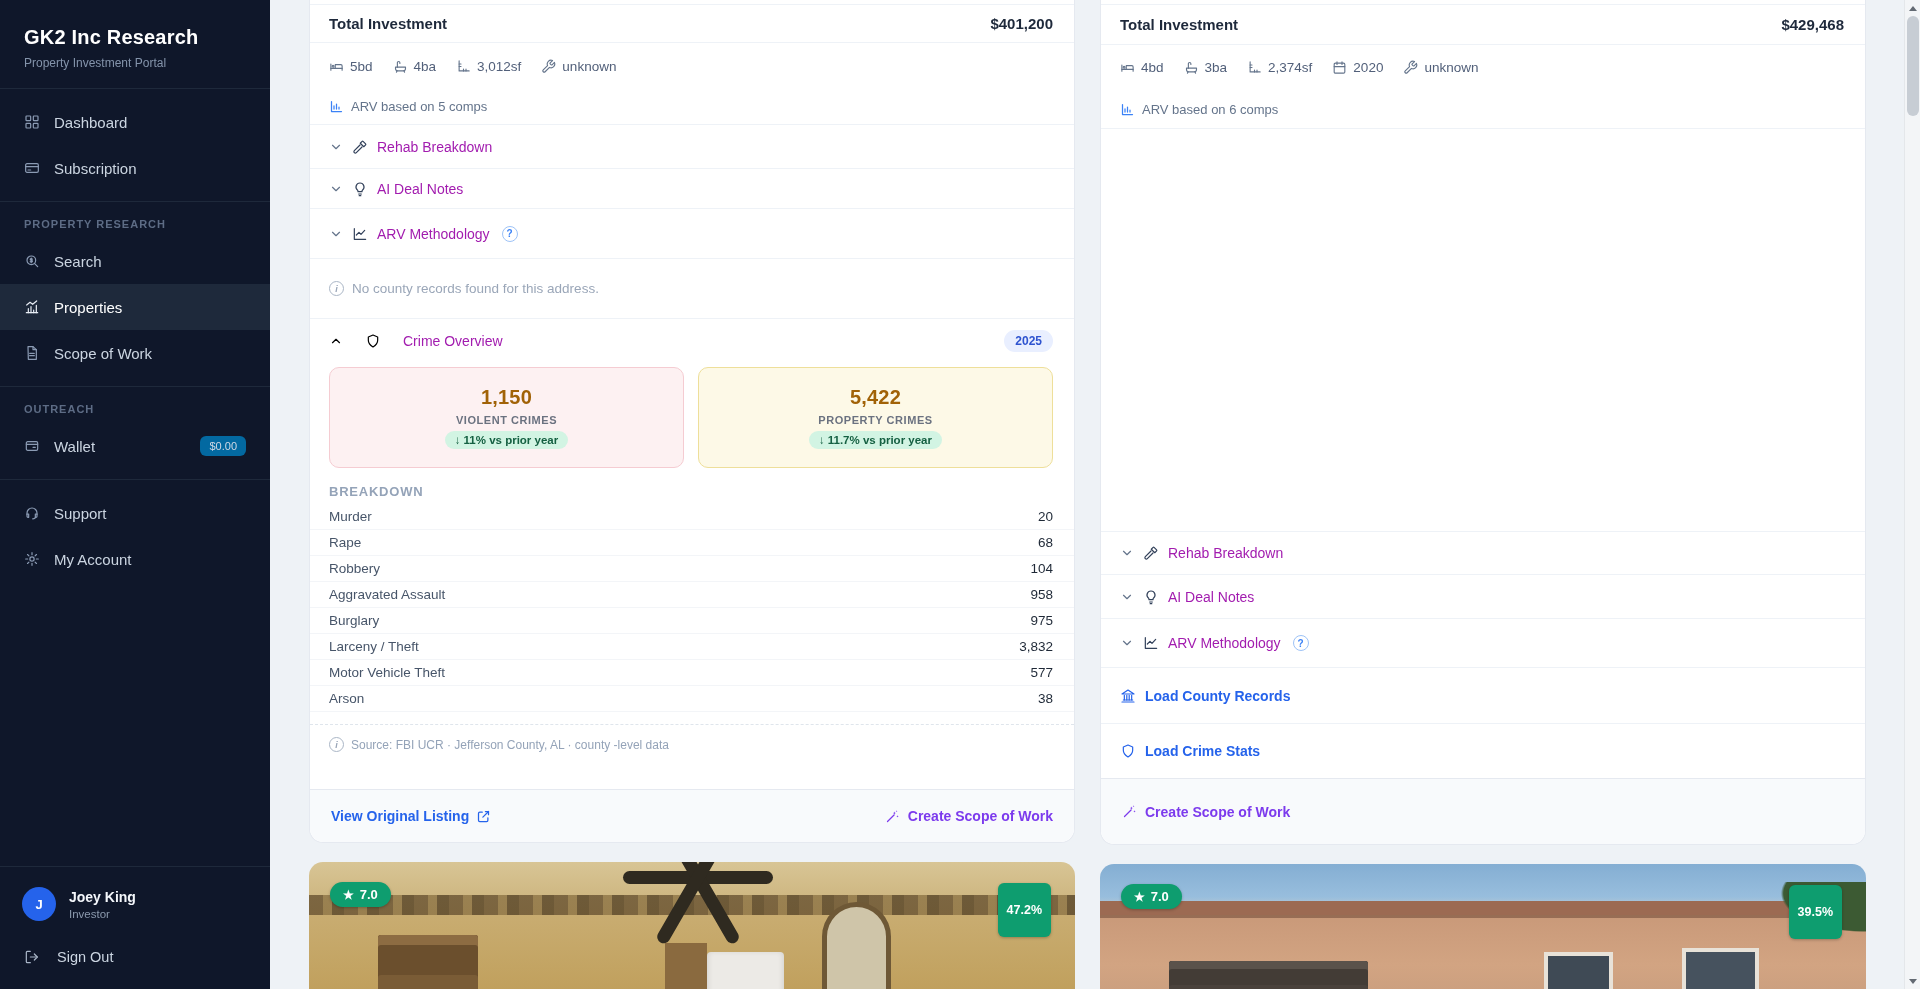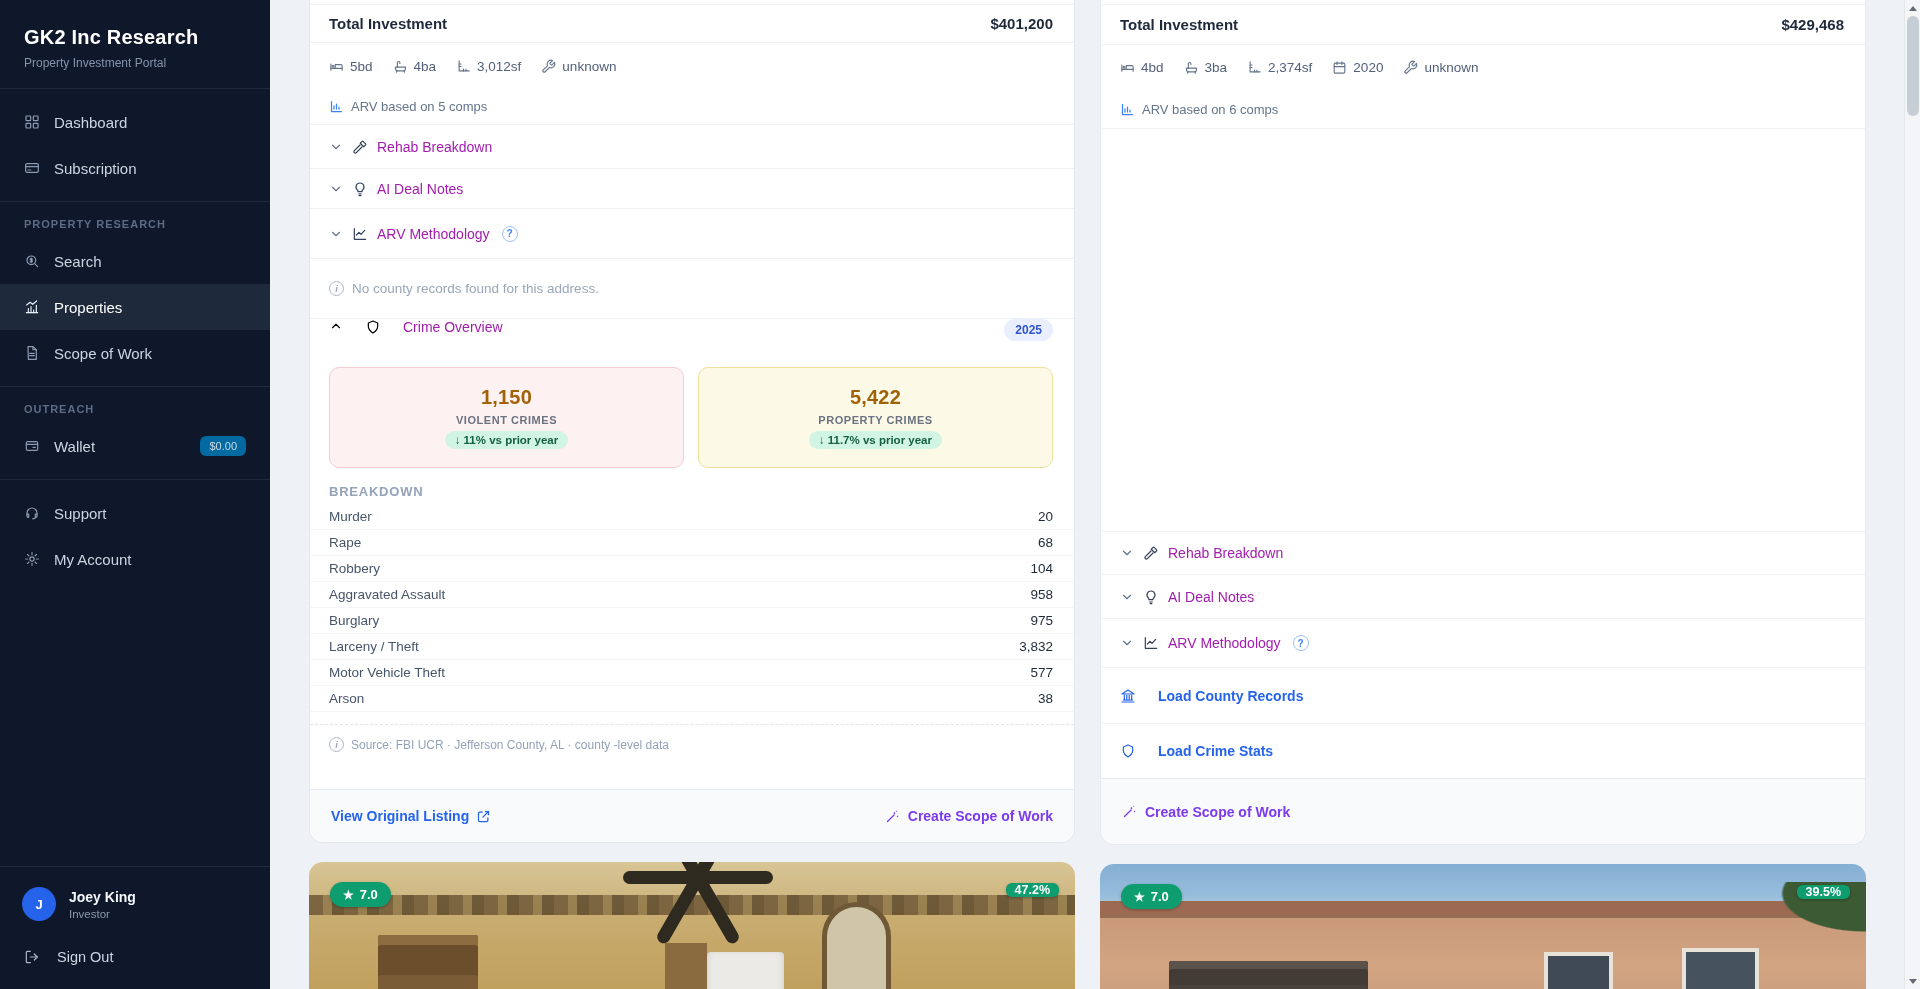--- a/index.html
+++ b/index.html
@@ -62,21 +62,21 @@
   .h44 { height:44px; } .h40 { height:40px; } .h50 { height:50px; }
   .h43 { height:43px; } .h49 { height:49px; }
   .help { width:16px; height:16px; border:1.4px solid #9ec3f7; border-radius:50%;
           color:#3b82f6; font-size:10px; font-weight:bold; display:flex; align-items:center;
           justify-content:center; margin-left:3px; cursor:pointer; }
   .row-note { display:flex; align-items:center; gap:8px; height:60px; font-size:13.5px;
               color:#9aa6b8; border-bottom:1px solid #eef2f7; }
   .info-c { width:15px; height:15px; border:1.3px solid #aab6c6; border-radius:50%;
             color:#9aa6b8; font-size:9px; display:flex; align-items:center; justify-content:center;
             font-style:italic; font-weight:bold; flex:none; }
-  .crime-head { display:flex; align-items:flex-start; gap:22px; height:44px; cursor:pointer; }
+  .crime-head { display:flex; align-items:center; gap:22px; height:44px; cursor:pointer; }
   .yr-badge { margin-left:auto; background:#e9efff; color:#2f54d0; font-size:12px;
               font-weight:bold; padding:4px 11px; border-radius:999px; }
   .stat-grid { display:flex; gap:14px; margin-top:4px; }
   .stat { flex:1; height:101px; border-radius:10px; display:flex; flex-direction:column;
           align-items:center; justify-content:center; gap:5px; }
   .stat.pink { background:#fdf1f2; border:1px solid #f5ccd2; }
   .stat.yellow { background:#fdf9e7; border:1px solid #eedf9a; }
   .stat-val { font-size:20px; font-weight:800; color:#a16207; letter-spacing:.2px; }
   .stat-lab { font-size:11px; font-weight:600; color:#6b7280; letter-spacing:.05em; }
   .stat-pill { background:#d2f4e3; color:#156042; font-size:11.5px; font-weight:600;
@@ -90,34 +90,34 @@
   .src-row { display:flex; align-items:center; gap:7px; border-top:1px dashed #dfe5ec;
              margin-top:12px; padding-top:12px; font-size:12px; color:#94a3b8; }
   .card-foot { margin-top:auto; background:#f8fafc; border-top:1px solid #e5e9f0;
                border-radius:0 0 14px 14px; height:53px; display:flex; align-items:center;
                justify-content:space-between; padding:0 21px; }
   .card.right .card-foot { height:66px; justify-content:flex-start; }
   .link-blue { display:flex; align-items:center; gap:7px; color:#2563eb; font-size:14px;
                font-weight:600; cursor:pointer; }
   .link-purple { display:flex; align-items:center; gap:8px; color:#7c3aed; font-size:14px;
                  font-weight:600; cursor:pointer; }
-  .row-action { display:flex; align-items:center; gap:22px; color:#2563eb; font-size:14px;
+  .row-action { display:flex; align-items:center; gap:9px; color:#2563eb; font-size:14px;
                 font-weight:600; border-bottom:1px solid #eef2f7; cursor:pointer; }
   .h56 { height:56px; } .h54 { height:54px; }
   .spacer-empty { height:404px; border-bottom:1px solid #eef2f7; }
 
   
   .photo-card { margin-top:19px; height:220px; border-radius:14px 14px 0 0; position:relative;
                 overflow:hidden; cursor:pointer; }
   .ph-badge-rating { position:absolute; top:20px; left:21px; background:#0e9d6f; color:#fff;
                      border-radius:999px; padding:5px 13px; font-size:13px; font-weight:bold;
                      display:flex; align-items:center; gap:6px; box-shadow:0 1px 3px rgba(0,0,0,.25); }
   .ph-badge-rating .star { font-size:12px; }
-  .ph-badge-metric { position:absolute; top:21px; right:16px; background:#0e9d6f; color:#fff;
-                     border-radius:6px; padding:0 9px; font-size:12.5px; font-weight:bold;
+  .ph-badge-metric { position:absolute; top:21px; right:24px; background:#0e9d6f; color:#fff;
+                     border-radius:6px; padding:20px 9px; font-size:12.5px; font-weight:bold;
                      box-shadow:0 1px 3px rgba(0,0,0,.25); }
   .ph-int { background:linear-gradient(180deg,#d8c595 0%,#cfb883 15%,#c9ad72 22%,
             #c3a463 48%,#bd9a55 72%,#a9853f 100%); }
   .ph-int .band { position:absolute; left:0; right:0; top:15%; height:9%;
             background:repeating-linear-gradient(90deg,#6e5836 0 14px,#917849 14px 23px,#5d4a2c 23px 35px);
             opacity:.85; }
   .ph-int .fan { position:absolute; left:41%; top:4%; width:150px; height:13px; background:#2f2a20;
             border-radius:7px; }
   .ph-int .fan2 { transform:rotate(60deg); } .ph-int .fan3 { transform:rotate(-60deg); }
   .ph-int .fridge { position:absolute; left:52%; top:41%; width:10%; bottom:0; background:#eceae6;

